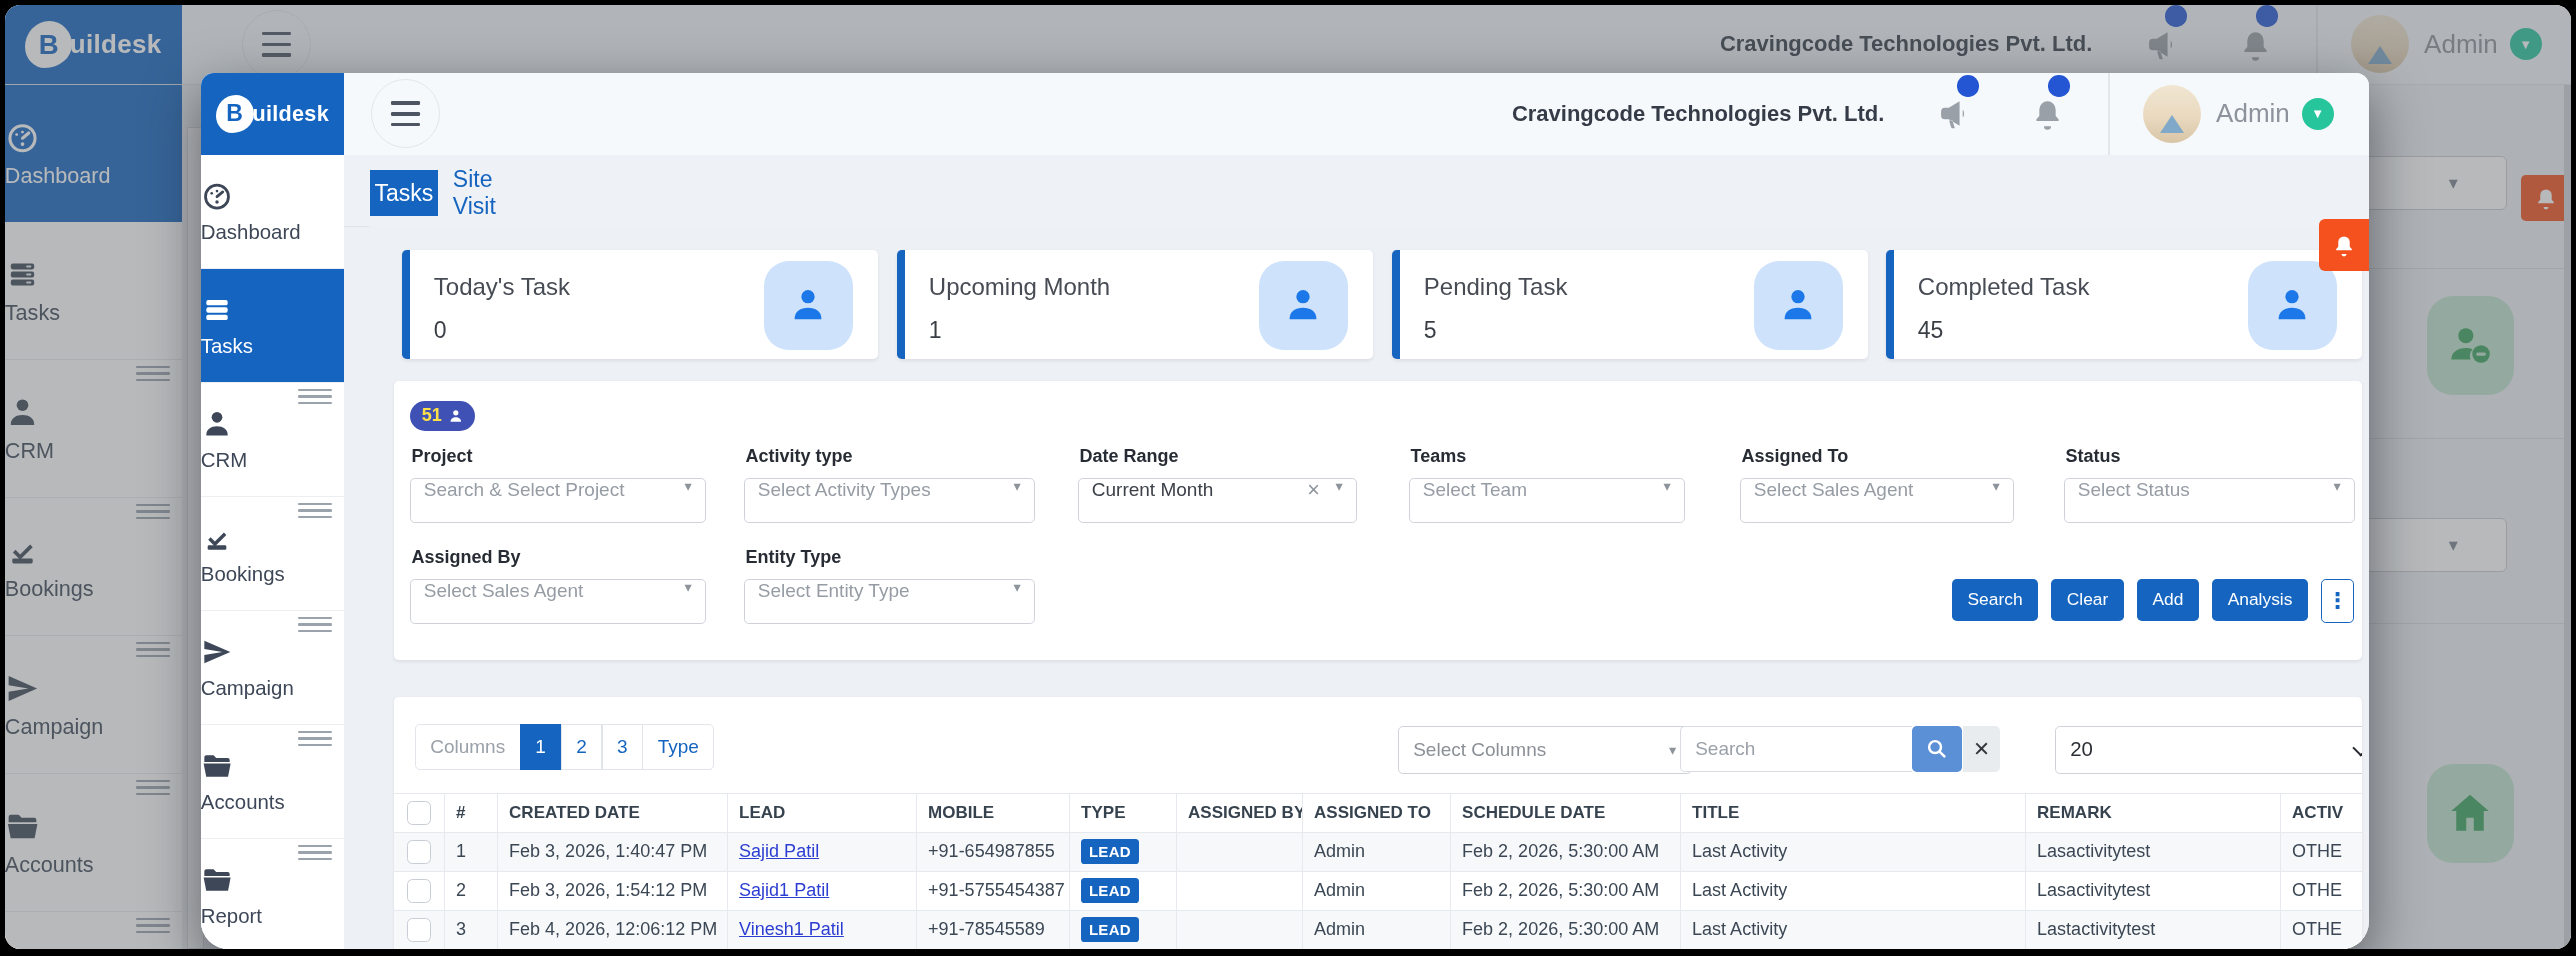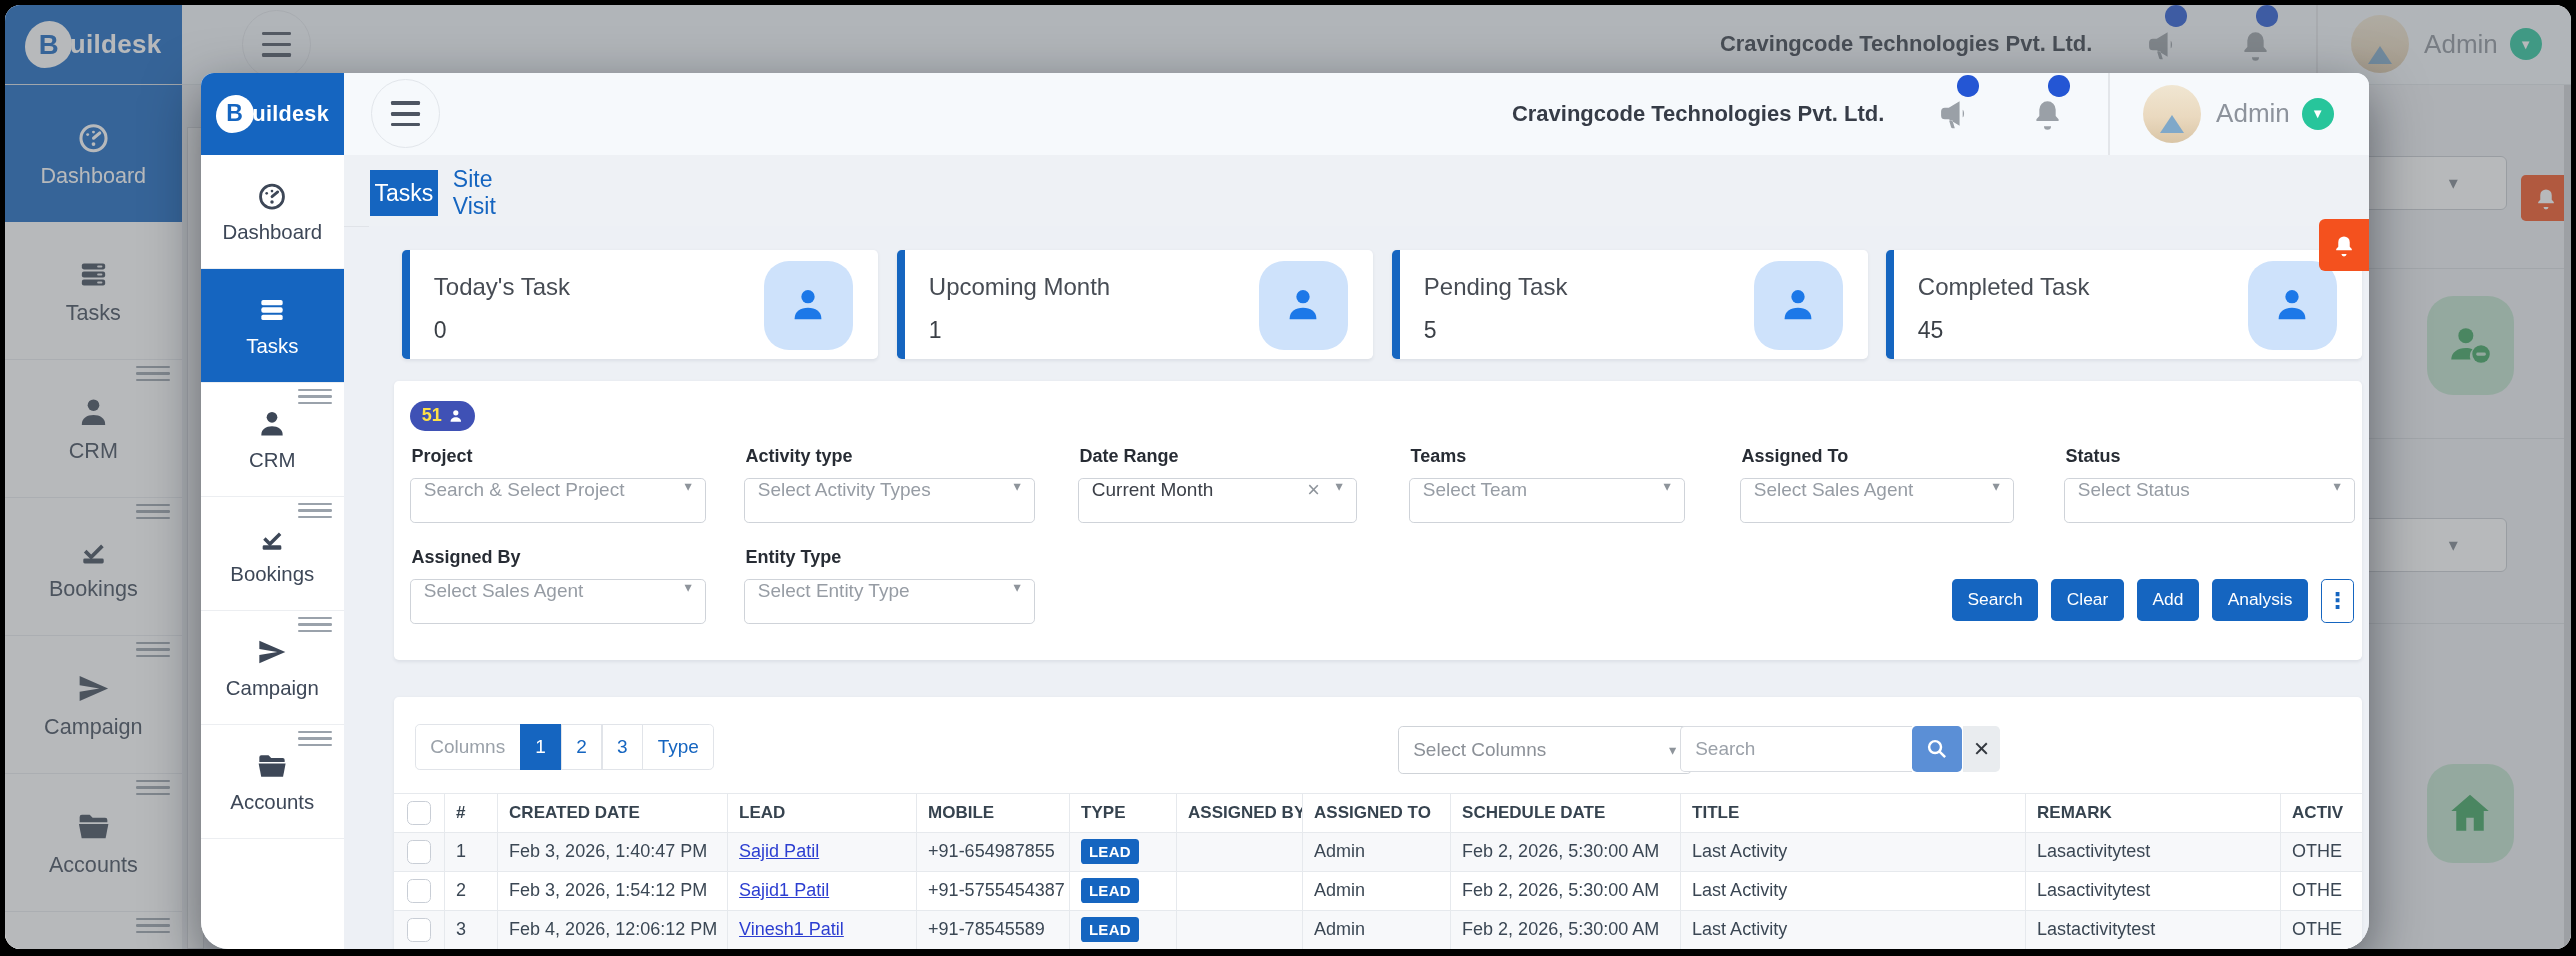--- a/index.html
+++ b/index.html
@@ -10,21 +10,21 @@
 
   
   .bg-app{position:absolute;inset:0;z-index:1;}
   .bg-sidebar{position:absolute;left:0;top:0;width:177px;height:100%;background:#fff;}
   .logo{display:flex;align-items:center;justify-content:center;background:#1565c0;gap:6px;}
   .bg-logo{height:79px;border-bottom:1.2px solid #d8dde3;}
   .blob{width:47px;height:47px;background:#fff;border-radius:52% 48% 58% 42%/55% 50% 50% 45%;
         display:flex;align-items:center;justify-content:center;flex:0 0 auto;}
   .blob b{color:#1565c0;font-size:27.6px;line-height:1;}
   .logo-word{color:#fff;font-size:26px;font-weight:bold;letter-spacing:0.3px;margin-left:-8.4px;}
-  .side-item{position:relative;display:flex;flex-direction:column;align-items:center;justify-content:center;
+  .side-item{position:relative;display:flex;flex-direction:column;align-items:flex-start;justify-content:center;
              gap:9.6px;border-bottom:0.6px solid #e9ebee;color:#3d4757;background:#fff;}
   .bg-sidebar .side-item{height:137px;font-size:21.6px;}
   .side-item .icn svg{width:35px;height:35px;display:block;}
   .side-item.active{background:#1565c0;color:#fff;border-bottom:none;}
   .side-label{line-height:1;}
   .drag{position:absolute;top:6px;right:12px;width:34px;display:flex;flex-direction:column;gap:4.2px;}
   .drag i{display:block;height:2.4px;background:#9aa2ab;border-radius:1.2px;}
   .bg-topbar{position:absolute;left:177px;right:0;top:0;height:79px;background:#f5f8fb;
              border-bottom:1.2px solid #e1e5ea;display:flex;align-items:center;}
   .burger{width:67px;height:67px;border-radius:50%;border:1.2px solid #e2e6eb;display:flex;flex-direction:column;
@@ -391,20 +391,34 @@
                 <i></i>
               </span>
               <span class="icn">
                 <svg viewBox="0 0 24 24" fill="currentColor">
                   <path d="M2.5 5.5A1.5 1.5 0 0 1 4 4h5.4l2 2H20a1.5 1.5 0 0 1 1.5 1.5V9H2.5z"></path>
                   <path d="M2 10.2h20.2L20.3 20H3.9z"></path>
                 </svg>
               </span>
               <span class="side-label">Accounts</span>
             </div>
+            <div class="side-item">
+              <span class="drag">
+                <i></i>
+                <i></i>
+                <i></i>
+              </span>
+              <span class="icn">
+                <svg viewBox="0 0 24 24" fill="currentColor">
+                  <path d="M2.5 5.5A1.5 1.5 0 0 1 4 4h5.4l2 2H20a1.5 1.5 0 0 1 1.5 1.5V9H2.5z"></path>
+                  <path d="M2 10.2h20.2L20.3 20H3.9z"></path>
+                </svg>
+              </span>
+              <span class="side-label">Report</span>
+            </div>
           </div>
     </aside>
 
     <header class="m-topbar">
       <div class="burger">
             <i></i>
             <i></i>
             <i></i>
           </div>
       <div class="top-cluster">
@@ -577,20 +591,24 @@
         </div>
         <div class="search-grp">
           <input placeholder="Search" style="">
           <span class="sbtn">
                 <svg viewBox="0 0 24 24" fill="none" stroke="#fff" stroke-width="2.6">
                   <circle cx="10.5" cy="10.5" r="6.2"></circle>
                   <line x1="15.2" y1="15.2" x2="21" y2="21"></line>
                 </svg>
               </span>
           <span class="xbtn">✕</span>
+        </div>
+        <div class="tool-select size-sel">
+          <span>20</span>
+              <span class="chev"></span>
         </div>
         <div class="tbl-wrap">
           <table id="grid">
                 <colgroup>
                   <col style="width:51px">
                   <col style="width:53px">
                   <col style="width:230px">
                   <col style="width:189px">
                   <col style="width:153px">
                   <col style="width:107px">

